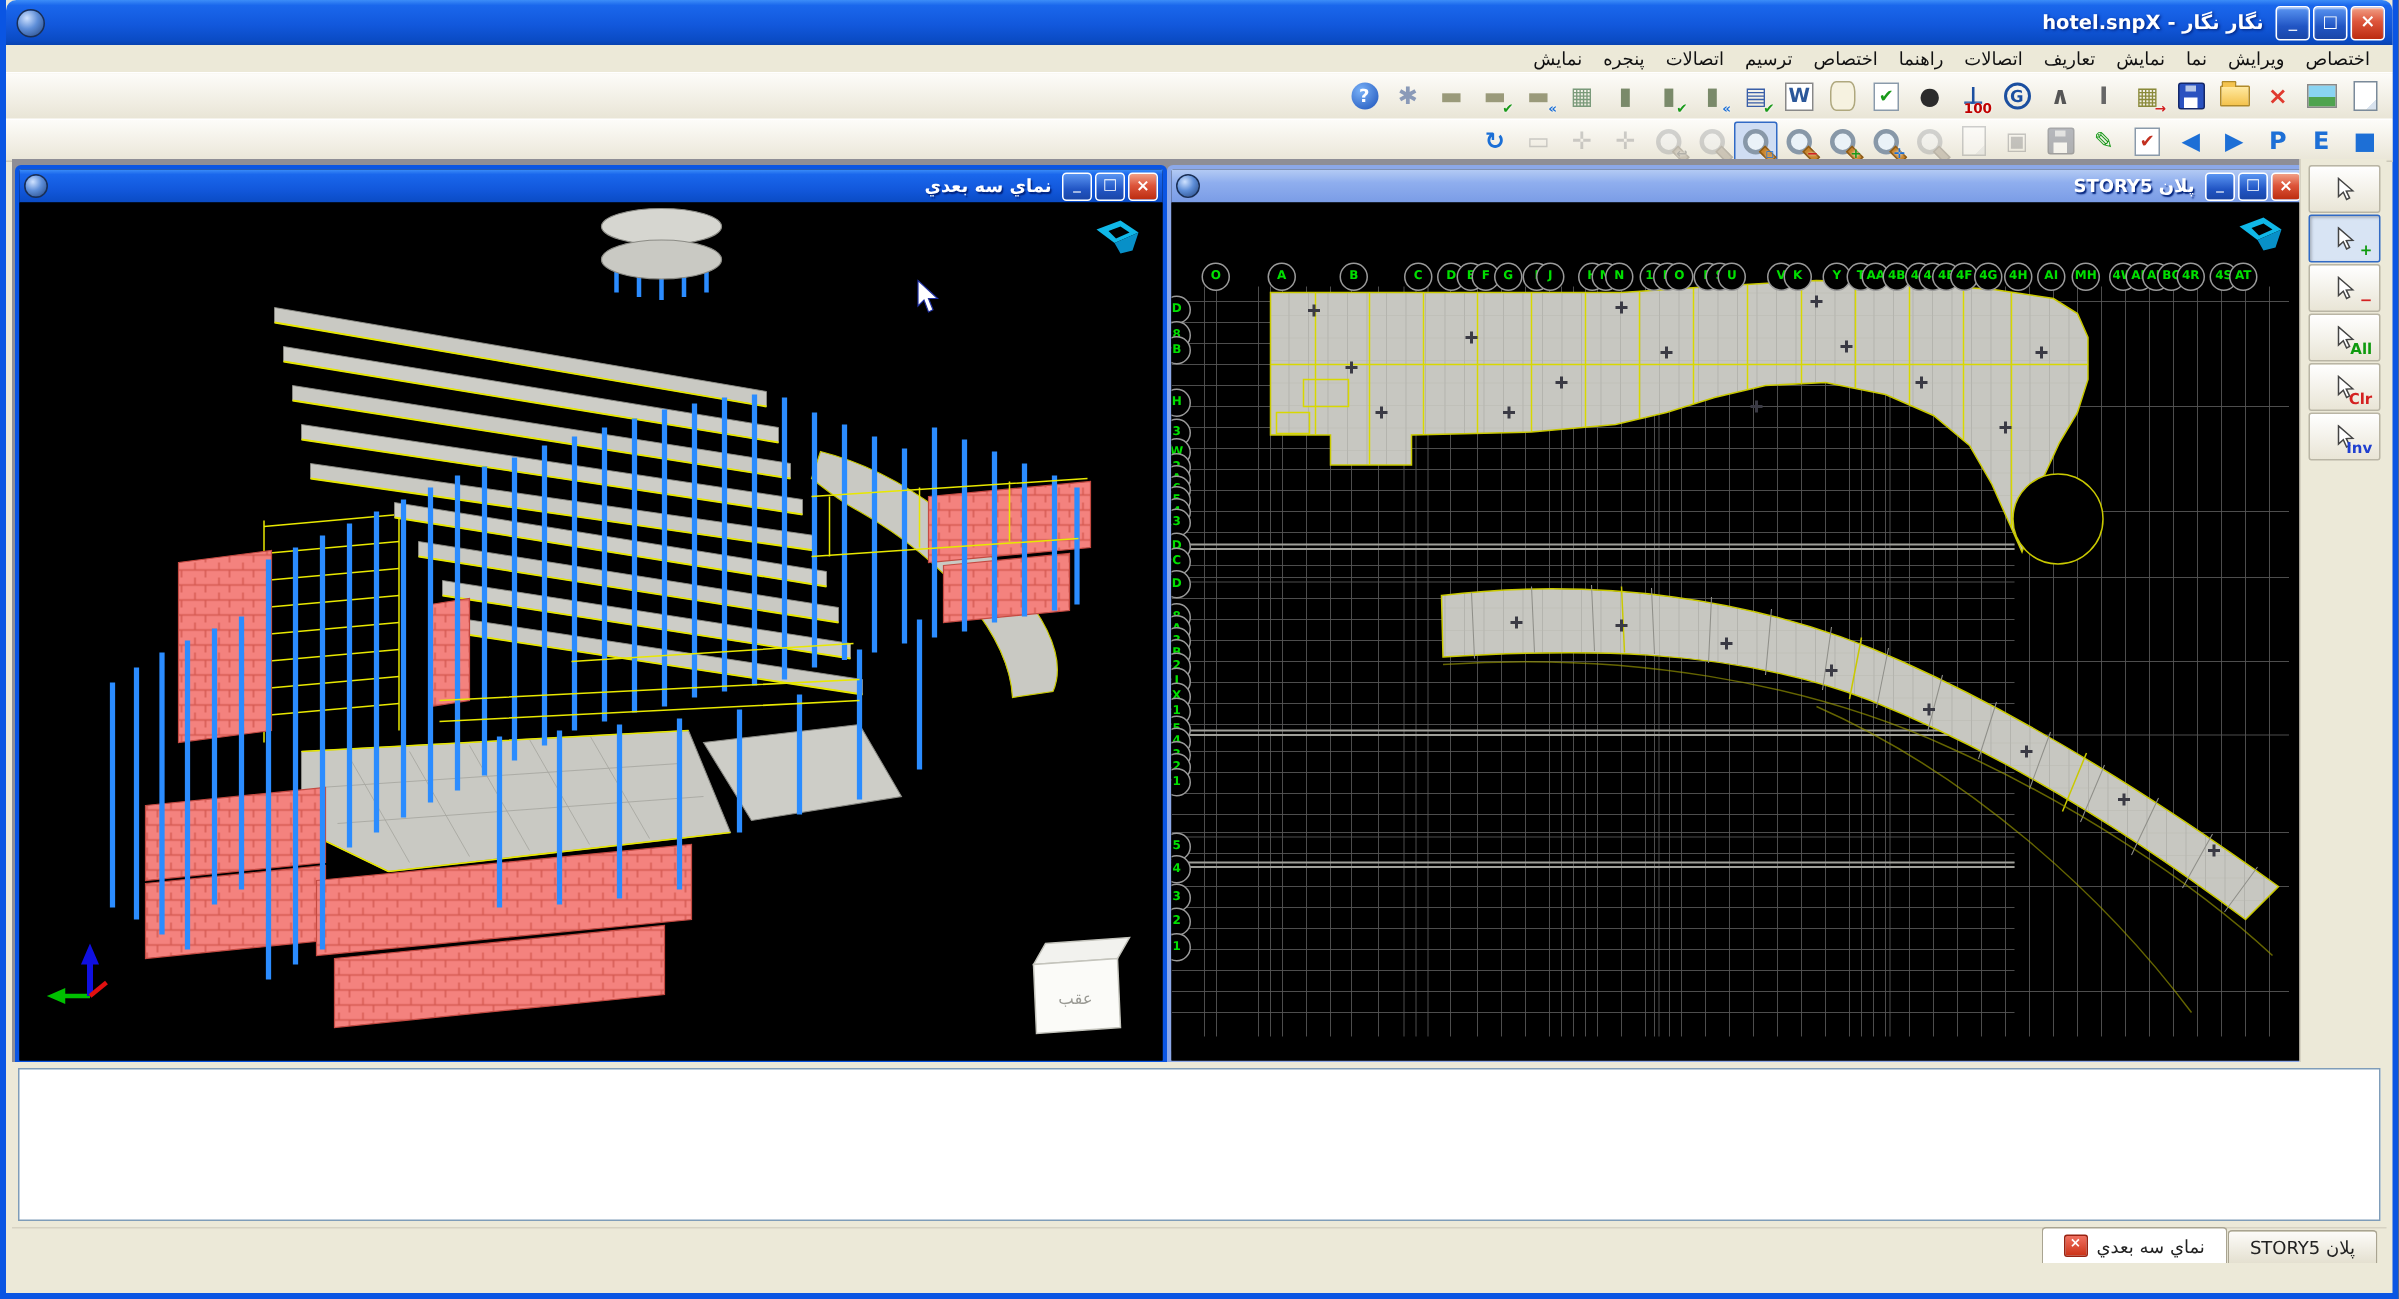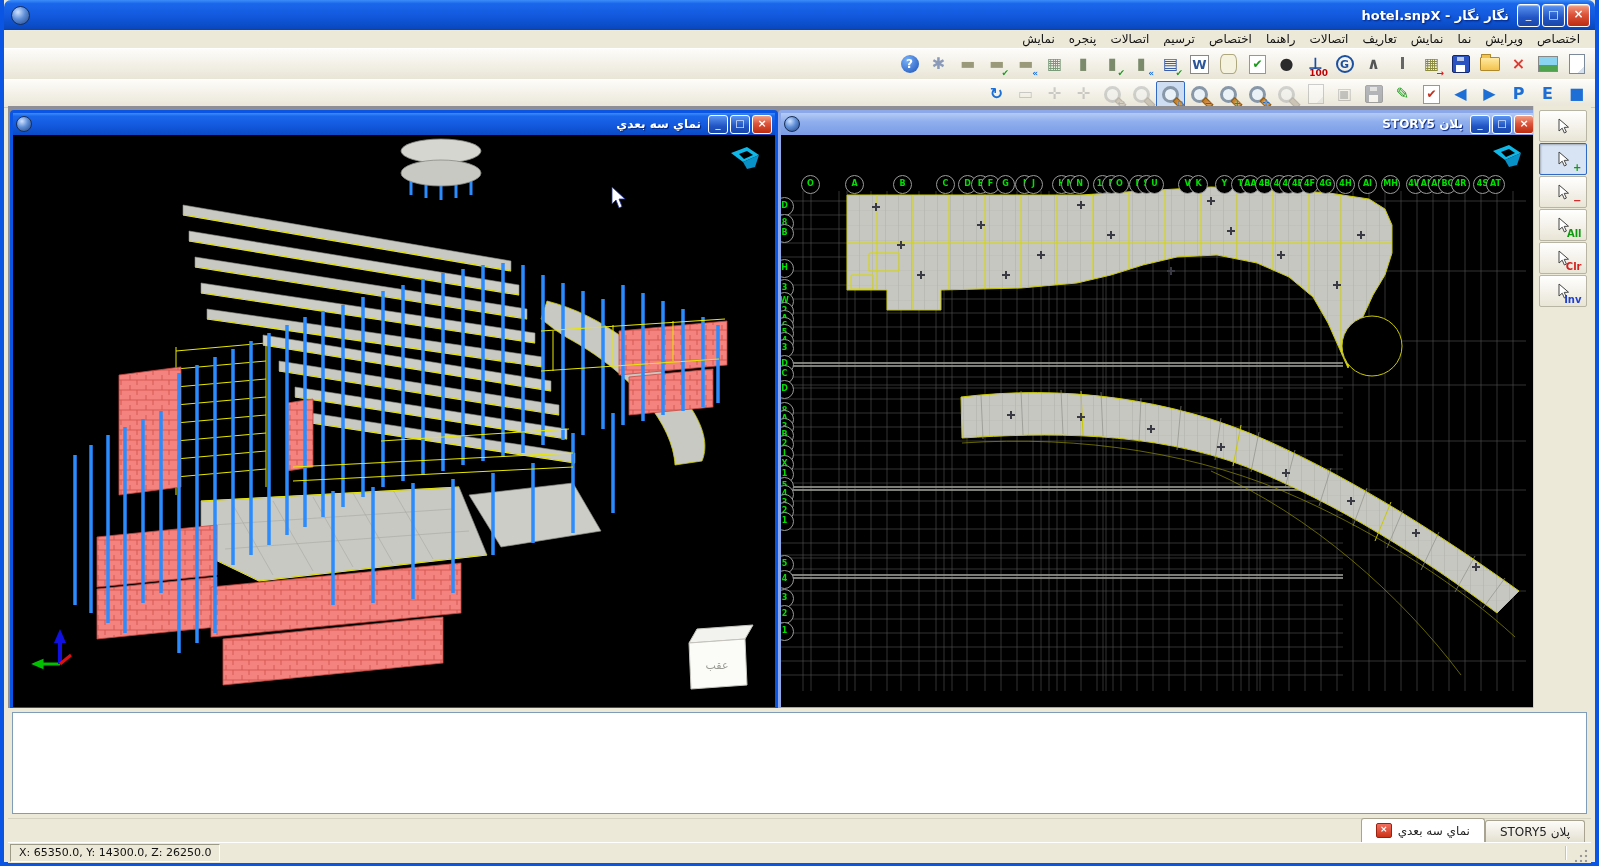--- a/index.html
+++ b/index.html
@@ -677,19 +677,13 @@
   <div class="tab">
         <span>پلان STORY5</span>
 
       </div>
       <div class="tab active">
         <span>نماي سه بعدي</span>
         <span class="tab-close">×</span>
       </div>
     </div>
 
-  <div class="statusbar">
-    <span class="status-panel">X: 65350.0, Y: 14300.0, Z: 26250.0</span>
-    <span class="fill"></span>
-    <span class="status-sep"></span>
-    <span class="grip"></span>
-  </div>
 </div>
 
 </body></html>

